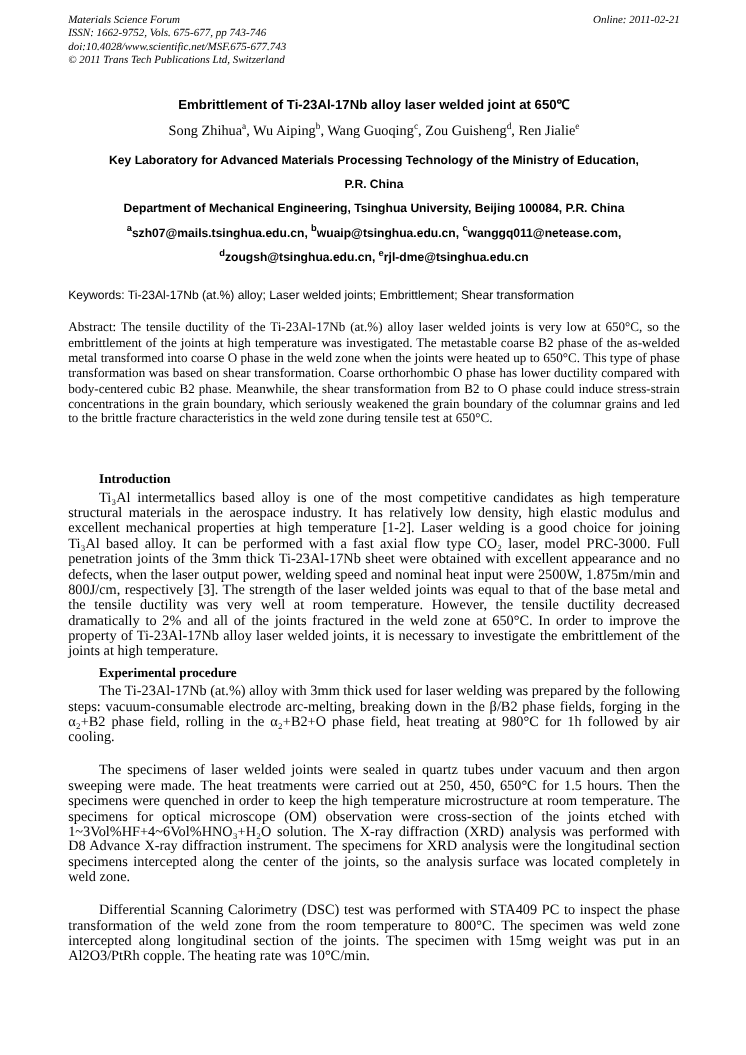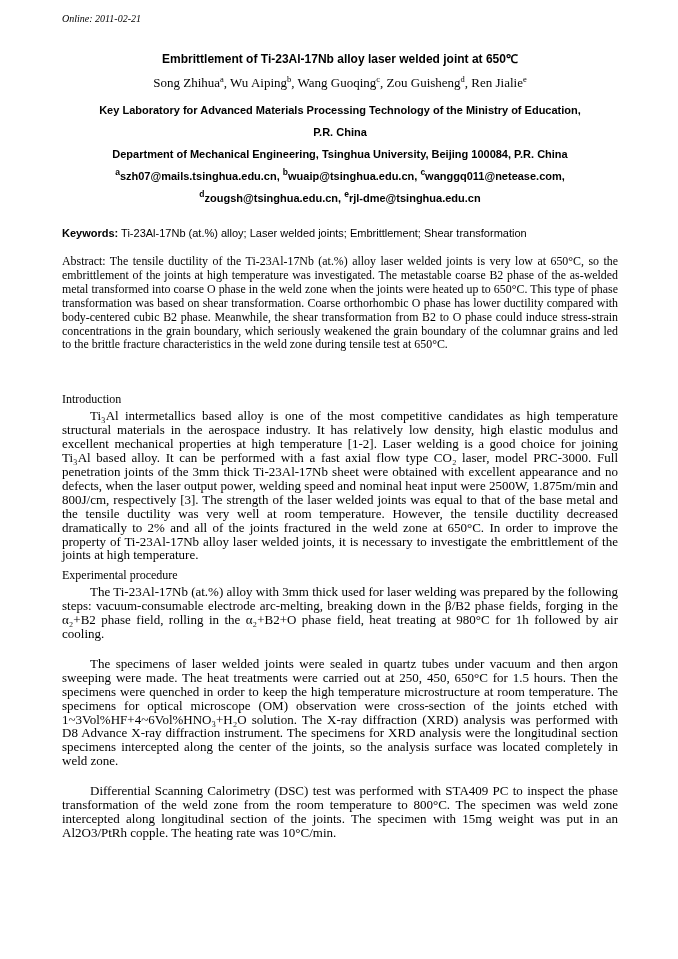--- a/index.html
+++ b/index.html
@@ -52,54 +52,61 @@
     margin-bottom: 9px;
   }
 
   
   .kw {
     margin-top: 21px;
     font-family: "Liberation Sans", sans-serif;
     font-size: 11px;
     line-height: 14px;
   }
-  .kw b { font-weight: bold; }
+  .kw b { font-weight: normal; }
 
   
   .abs-p {
     margin-top: 15px;
     text-align: justify;
     font-size: 11.9px;
     line-height: 13.9px;
   }
   .abs-p b { font-weight: normal; }
 
   .sec-h {
-    font-weight: normal;
+    font-weight: bold;
     font-size: 12px;
     line-height: 14px;
+    margin-left: 28px;
   }
   .sec-h.first { margin-top: 40px; }
   .sec-h.follow { margin-top: 6px; }
 
   .body-p {
     margin-top: 3px;
     text-align: justify;
     text-indent: 28px;
     font-size: 13px;
     line-height: 13.9px;
   }
   .body-p + .body-p { margin-top: 16px; }
 </style>
 </head>
 <body>
 
 <div class="page">
 
   <div class="hdr">
+    <div class="hdr-left">
+      <div>Materials Science Forum</div>
+      <div>ISSN: 1662-9752, Vols. 675-677, pp 743-746</div>
+      <div>doi:10.4028/www.scientific.net/MSF.675-677.743</div>
+      <div>© 2011 Trans Tech Publications Ltd, Switzerland</div>
+    </div>
     <div class="hdr-right">Online: 2011-02-21</div>
   </div>
 
   <h1 class="title">Embrittlement of Ti-23Al-17Nb alloy laser welded joint at 650℃</h1>
 
   <div class="authors">
     <span>Song Zhihua</span><sup>a</sup><span>, Wu Aiping</span><sup>b</sup><span>, Wang Guoqing</span><sup>c</sup><span>, Zou Guisheng</span><sup>d</sup><span>, Ren Jialie</span><sup>e</sup>
   </div>
 
   <div class="affil-block">

